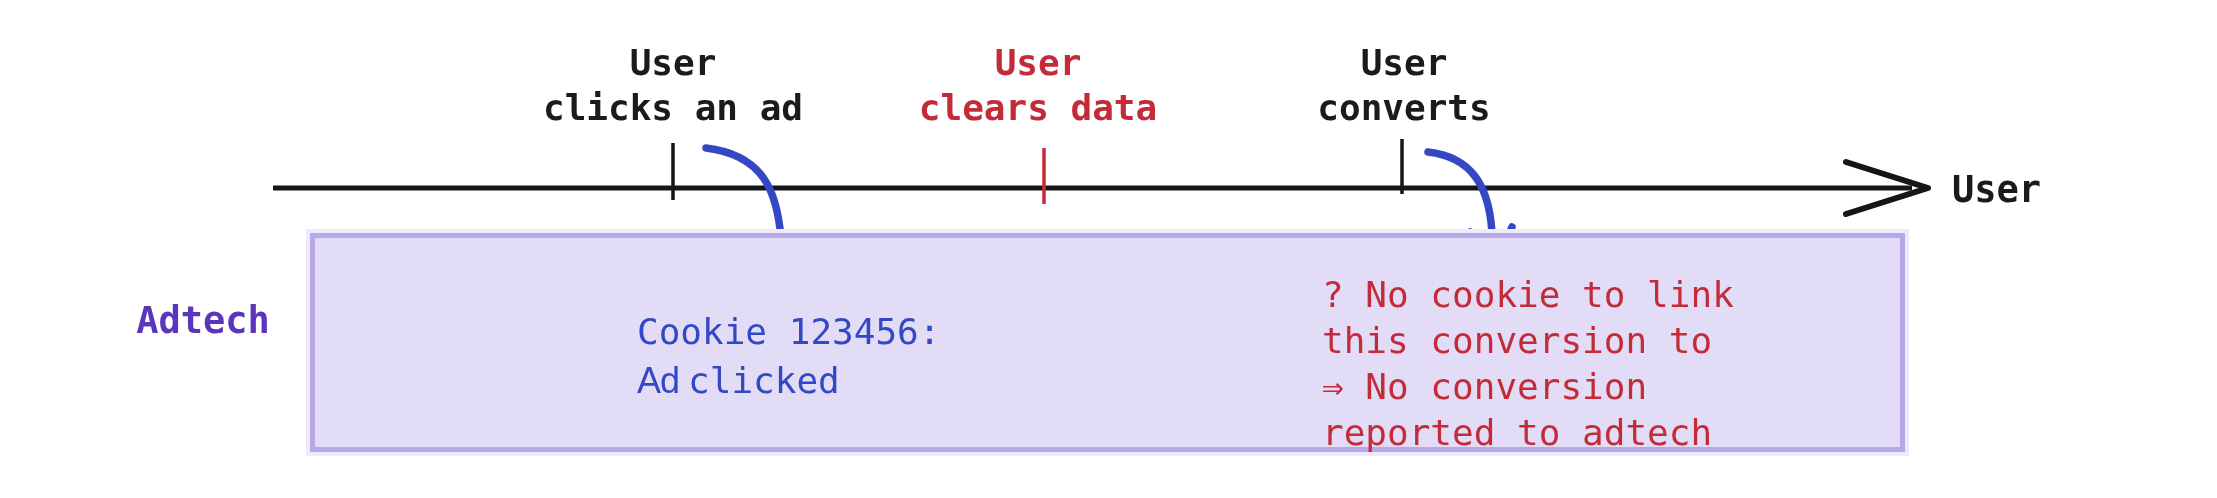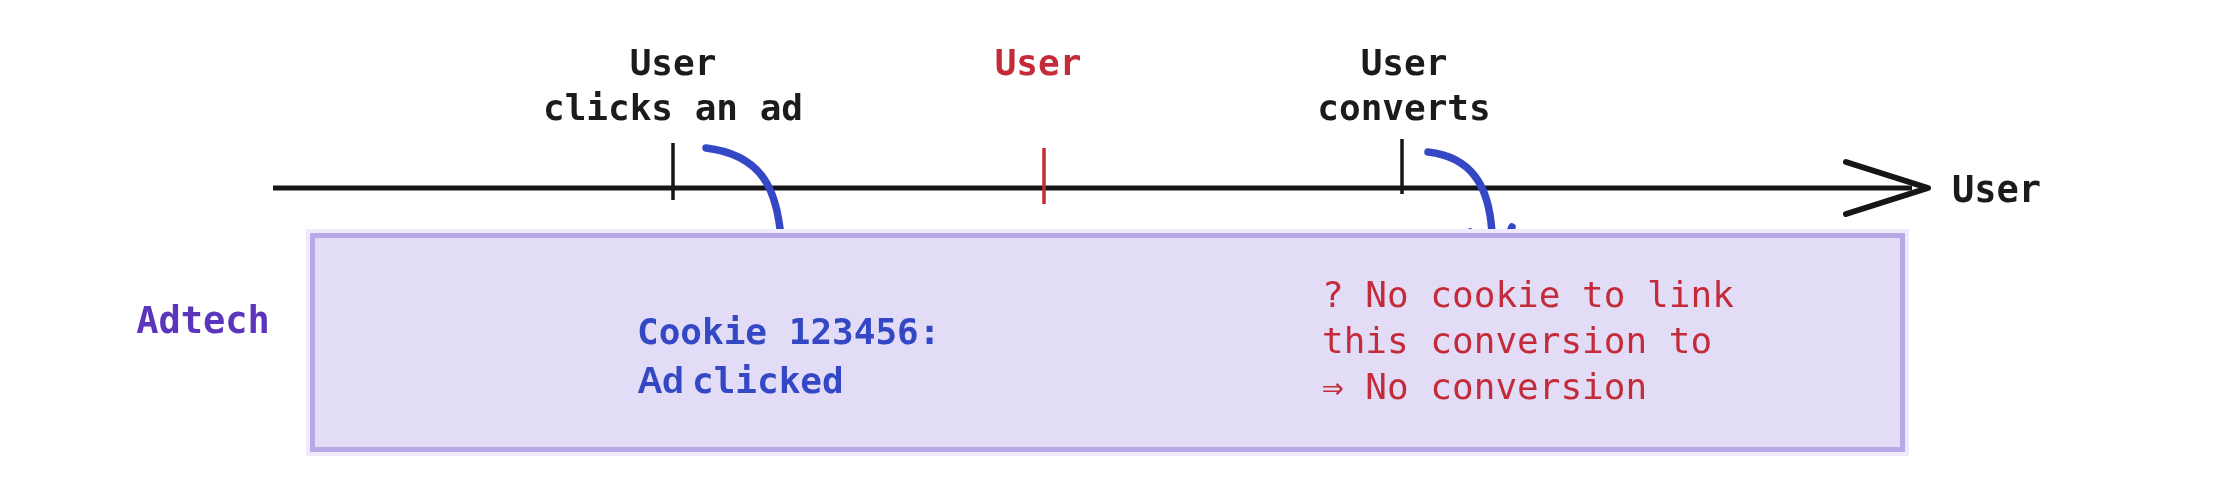--- a/index.html
+++ b/index.html
@@ -59,21 +59,21 @@
     font-weight: bold;
     font-size: 37px;
     line-height: 48px;
     color: #5c35bd;
     white-space: nowrap;
   }
   .cookie-note {
     position: absolute;
     left: 637px;
     top: 307px;
-    font-weight: bold;
+    font-weight: normal;
     font-size: 36px;
     line-height: 49px;
     color: #3448c5;
     white-space: nowrap;
   }
   .cookie-note .sans-prefix {
     font-family: "Liberation Sans", sans-serif;
     letter-spacing: -1px;
   }
   .no-cookie-note {
@@ -116,20 +116,21 @@
 
   <div class="server-box"></div>
 
   <div class="event-label" style="left:673px;">
     <div>User</div>
     <div>clicks an ad</div>
   </div>
 
   <div class="event-label red" style="left:1038px;">
     <div>User</div>
+    <div>clears data</div>
   </div>
 
   <div class="event-label" style="left:1404px;">
     <div>User</div>
     <div>converts</div>
   </div>
 
   <div class="time-label">User</div>
 
   <div class="server-label">
@@ -138,15 +139,16 @@
 
   <div class="cookie-note">
     <div>Cookie 123456:</div>
     <div><span class="sans-prefix">Ad </span><span>clicked</span></div>
   </div>
 
   <div class="no-cookie-note">
     <div>? No cookie to link</div>
     <div>this conversion to</div>
     <div>⇒ No conversion</div>
+    <div>reported to adtech</div>
   </div>
 
 </div>
 
 </body></html>

